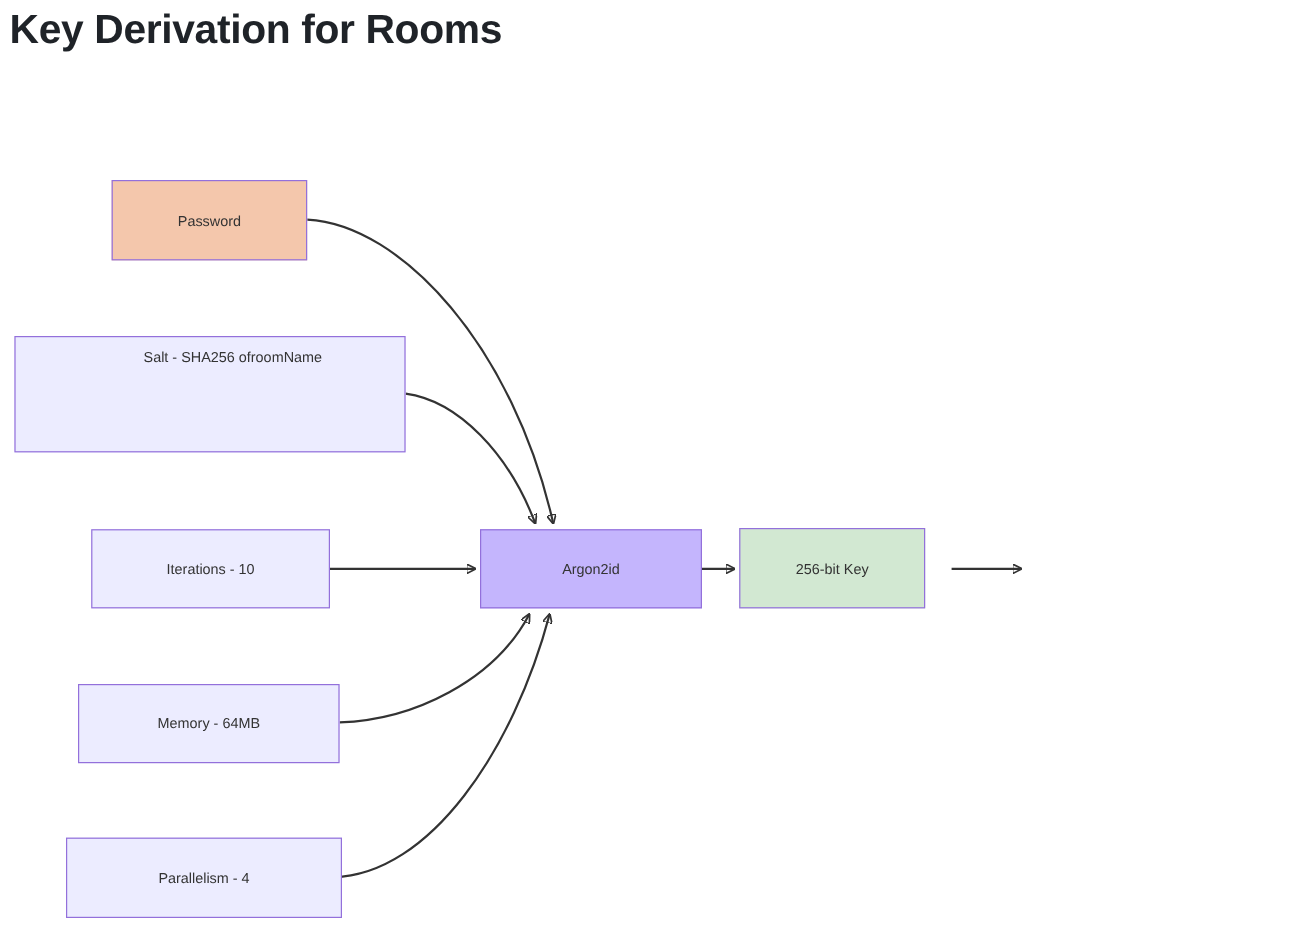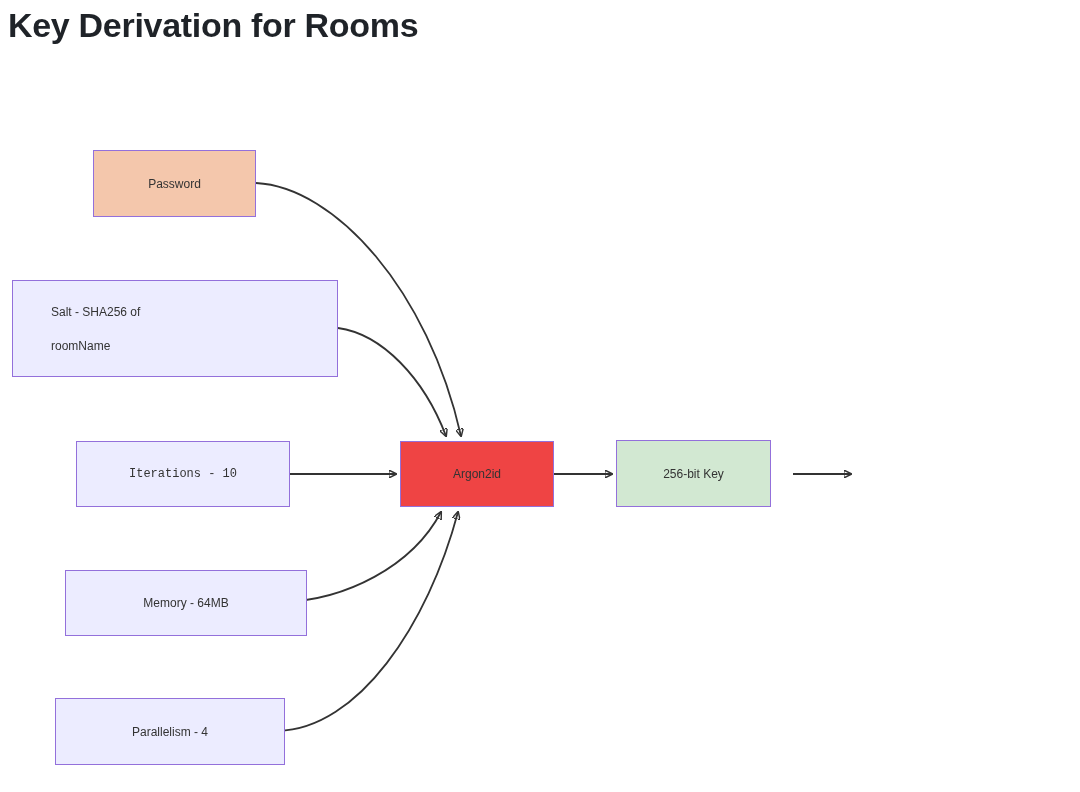--- a/index.html
+++ b/index.html
@@ -46,27 +46,27 @@
     border: 1px solid #9370DB;
     display: flex;
     align-items: center;
     justify-content: center;
     font-size: 12px;
     color: #333333;
     text-align: center;
   }
   .node-password    { left: 93px;  top: 150px; width: 163px; height: 67px; background: #F4C7AC; }
   .node-salt        { left: 12px;  top: 280px; width: 326px; height: 97px; background: #ECECFF;
-                      flex-direction: column; align-items: flex-start; justify-content: center;
+                      flex-direction: row; align-items: flex-start; justify-content: center;
                       padding-left: 38px; text-align: left; line-height: 34px; }
-  .node-iterations  { left: 76px;  top: 441px; width: 214px; height: 66px; background: #ECECFF; font-family: Liberation Mono, monospace; }
-  .node-argon2id    { left: 400px; top: 441px; width: 154px; height: 66px; background: #ef4444; }
+  .node-iterations  { left: 76px;  top: 441px; width: 199px; height: 66px; background: #ECECFF; }
+  .node-argon2id    { left: 400px; top: 441px; width: 185px; height: 66px; background: #c4b5fd; }
   .node-key         { left: 616px; top: 440px; width: 155px; height: 67px; background: #D2E8D2; }
   .node-aes         { left: 855px; top: 440px; width: 218px; height: 67px; background: #C8BCE8; }
-  .node-memory      { left: 65px;  top: 570px; width: 242px; height: 66px; background: #ECECFF; }
+  .node-memory      { left: 65px;  top: 570px; width: 218px; height: 66px; background: #ECECFF; }
   .node-parallelism { left: 55px;  top: 698px; width: 230px; height: 67px; background: #ECECFF; }
   .node span { display: block; }
 </style>
 </head>
 <body>
 
 <h1 class="page-title">Key Derivation for Rooms</h1>
 
 <div class="canvas">
 

